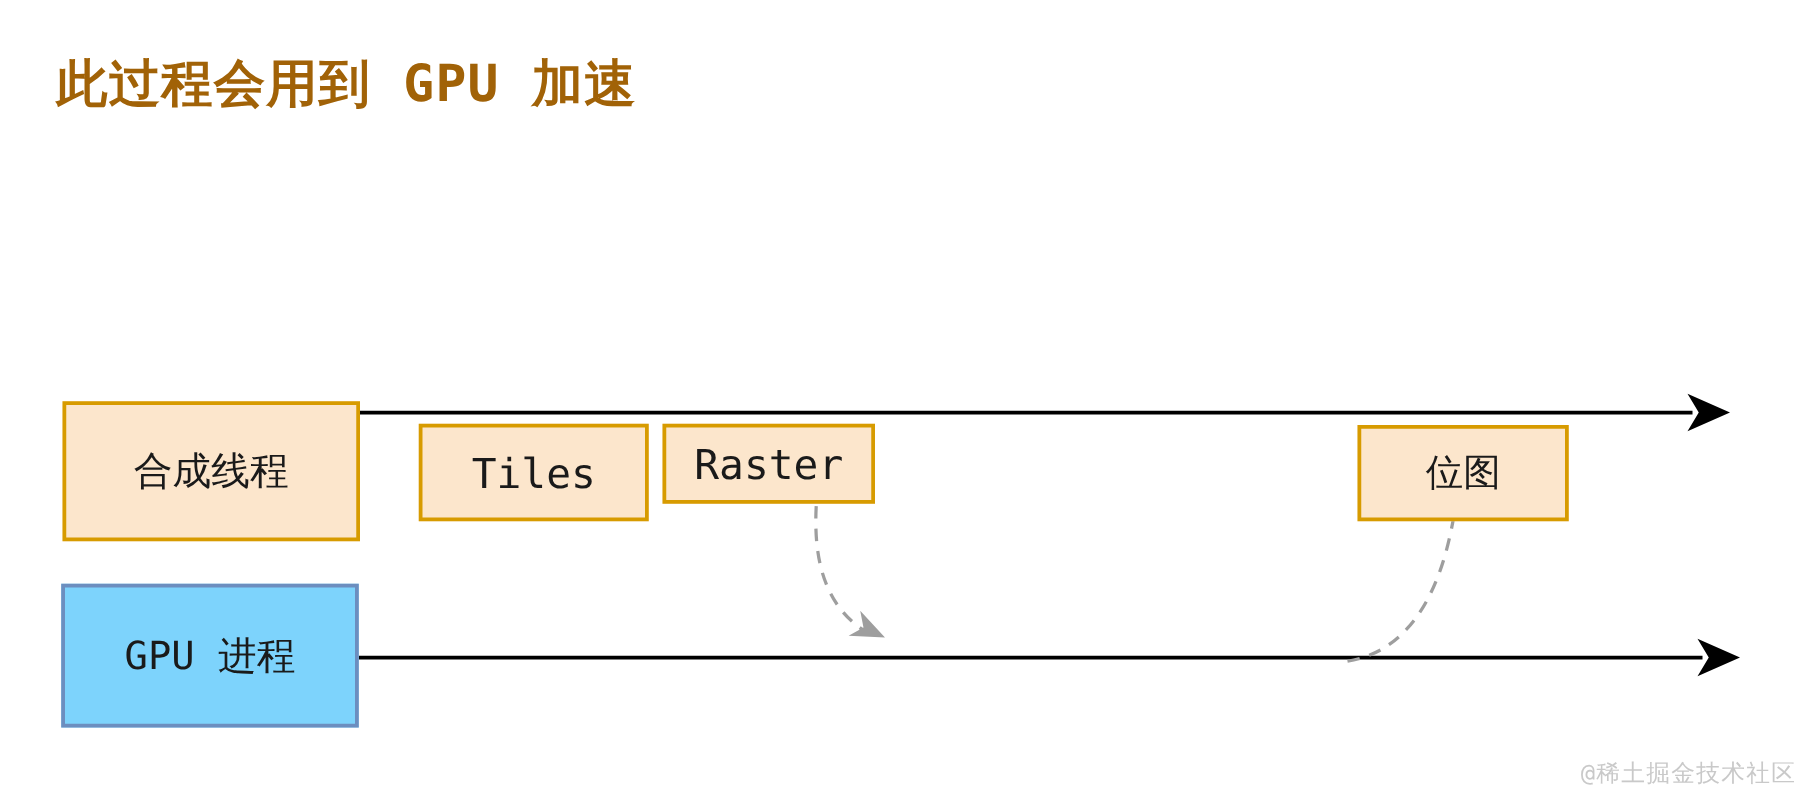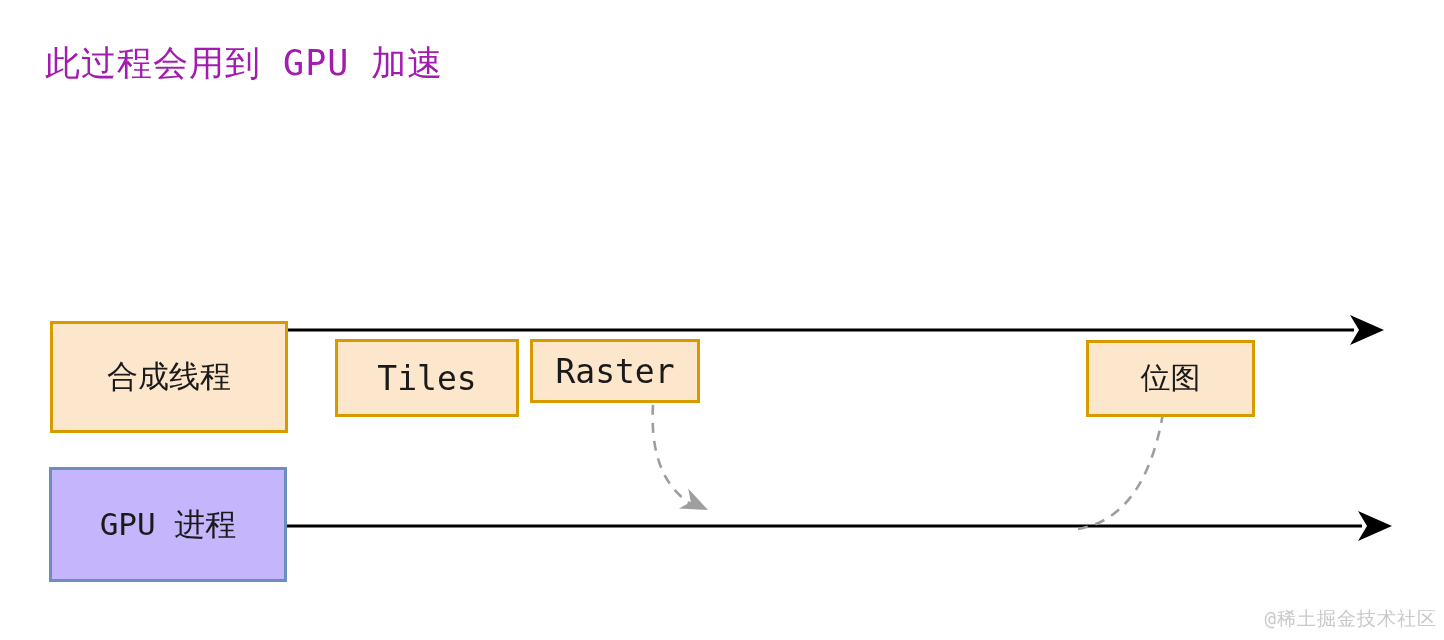--- a/index.html
+++ b/index.html
@@ -8,39 +8,39 @@
     width: 1444px;
     height: 640px;
     background: #ffffff;
     overflow: hidden;
     font-family: "DejaVu Sans Mono", "DejaVu Sans", "Liberation Sans", sans-serif;
   }
   #page-title {
     position: absolute;
     left: 45px;
     top: 40px;
-    font-size: 35px;
-    font-weight: 400;
+    font-size: 41px;
+    font-weight: 700;
     letter-spacing: 1px;
-    color: #a21caf;
+    color: #a16207;
     white-space: nowrap;
   }
   svg.wires { position: absolute; left: 0; top: 0; z-index: 1; }
   .node {
     position: absolute;
     z-index: 2;
     box-sizing: border-box;
     display: flex;
     align-items: center;
     justify-content: center;
     color: #1a1a1a;
     white-space: nowrap;
   }
   .node-orange { background: #fce6cc; border: 3px solid #d79b00; margin-top: 48px; }
-  .node-blue   { background: #c4b5fd; border: 3px solid #6c8ebf; align-items: center; }
+  .node-blue   { background: #7dd3fc; border: 3px solid #6c8ebf; align-items: center; }
   #node-compositor-thread { left: 50px;   top: 273px; width: 238px; height: 112px; font-size: 31px; }
   #node-tiles             { left: 335px;  top: 291px; width: 184px; height: 78px;  font-size: 33px; }
   #node-raster            { left: 530px;  top: 291px; width: 170px; height: 64px;  font-size: 33px; }
   #node-bitmap            { left: 1086px; top: 292px; width: 169px; height: 77px;  font-size: 30px; }
   #node-gpu-process       { left: 49px;   top: 467px; width: 238px; height: 115px; font-size: 31px; }
   #node-rasterize         { left: 709px;  top: 487px; width: 364px; height: 78px;  font-size: 30px; }
   #watermark {
     position: absolute;
     right: 7px;
     bottom: 8px;

